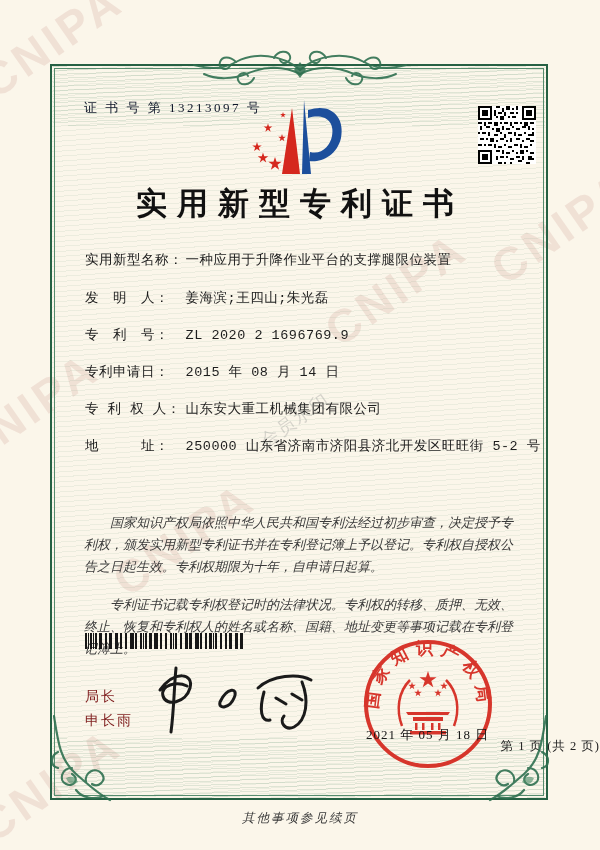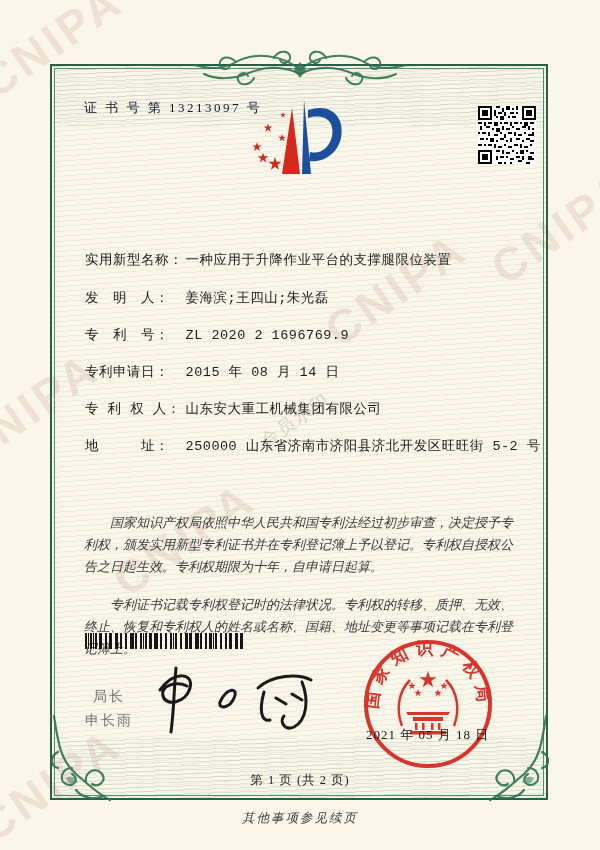--- a/index.html
+++ b/index.html
@@ -28,22 +28,22 @@
   .row .lbl2{display:inline-block;margin-left:26px;}
   .r0{top:251px}.r1{top:289px}.r2{top:326px}.r3{top:363px}.r4{top:400px}.r5{top:437px}.r6{top:468px}
   .body-text{position:absolute;left:68px;top:496px;width:464px;font-size:13px;line-height:22px;
              color:#3a3a3a;font-style:italic;}
   .body-text p{margin:16px;text-indent:2em;}
   .barcode{position:absolute;left:85px;top:633px;width:158px;height:16px;
      background-image:
        repeating-linear-gradient(90deg,#161616 0 2px,transparent 2px 5px),
        repeating-linear-gradient(90deg,#161616 0 1px,transparent 1px 8px),
        repeating-linear-gradient(90deg,transparent 0 3px,#161616 3px 4px,transparent 4px 11px);}
-  .director{position:absolute;left:85px;top:685px;font-size:14px;color:#737373;line-height:24px;letter-spacing:2px;text-align:center;}
-  .pageno{position:absolute;left:0;top:772px;width:600px;text-align:center;font-size:12.5px;color:#222;letter-spacing:1px;}
+  .director{position:absolute;left:85px;top:685px;font-size:14px;color:#7f1d1d;line-height:24px;letter-spacing:2px;}
+  .pageno{position:absolute;left:0;top:738px;width:600px;text-align:right;font-size:12.5px;color:#222;letter-spacing:1px;}
   .note{position:absolute;left:0;top:810px;width:600px;text-align:center;font-size:12.5px;
         color:#3a3a3a;font-style:italic;letter-spacing:2px;}
   .sealdate{position:absolute;left:366px;top:726px;font-size:13px;color:#161616;letter-spacing:1px;z-index:6;}
   svg{display:block;}
   .abs{position:absolute;}
 </style>
 </head>
 <body>
 
 <div id="page">
@@ -223,20 +223,21 @@
       <rect x="25" y="25" width="2" height="2"></rect>
         <rect x="27" y="26" width="1" height="1"></rect>
       <rect x="10" y="28" width="2" height="1"></rect>
         <rect x="13" y="28" width="1" height="1"></rect>
         <rect x="16" y="28" width="1" height="1"></rect>
       <rect x="20" y="27" width="2" height="1"></rect>
         <rect x="24" y="28" width="2" height="1"></rect>
     </g>
   </svg>
 
+  <div class="title">实用新型专利证书</div>
 
   <div class="row r0">
     <span class="lbl">实用新型名称：</span>
     <span>一种应用于升降作业平台的支撑腿限位装置</span>
   </div>
   <div class="row r1">
     <span class="lbl">发　明　人：</span>
     <span>姜海滨;王四山;朱光磊</span>
   </div>
   <div class="row r2">

